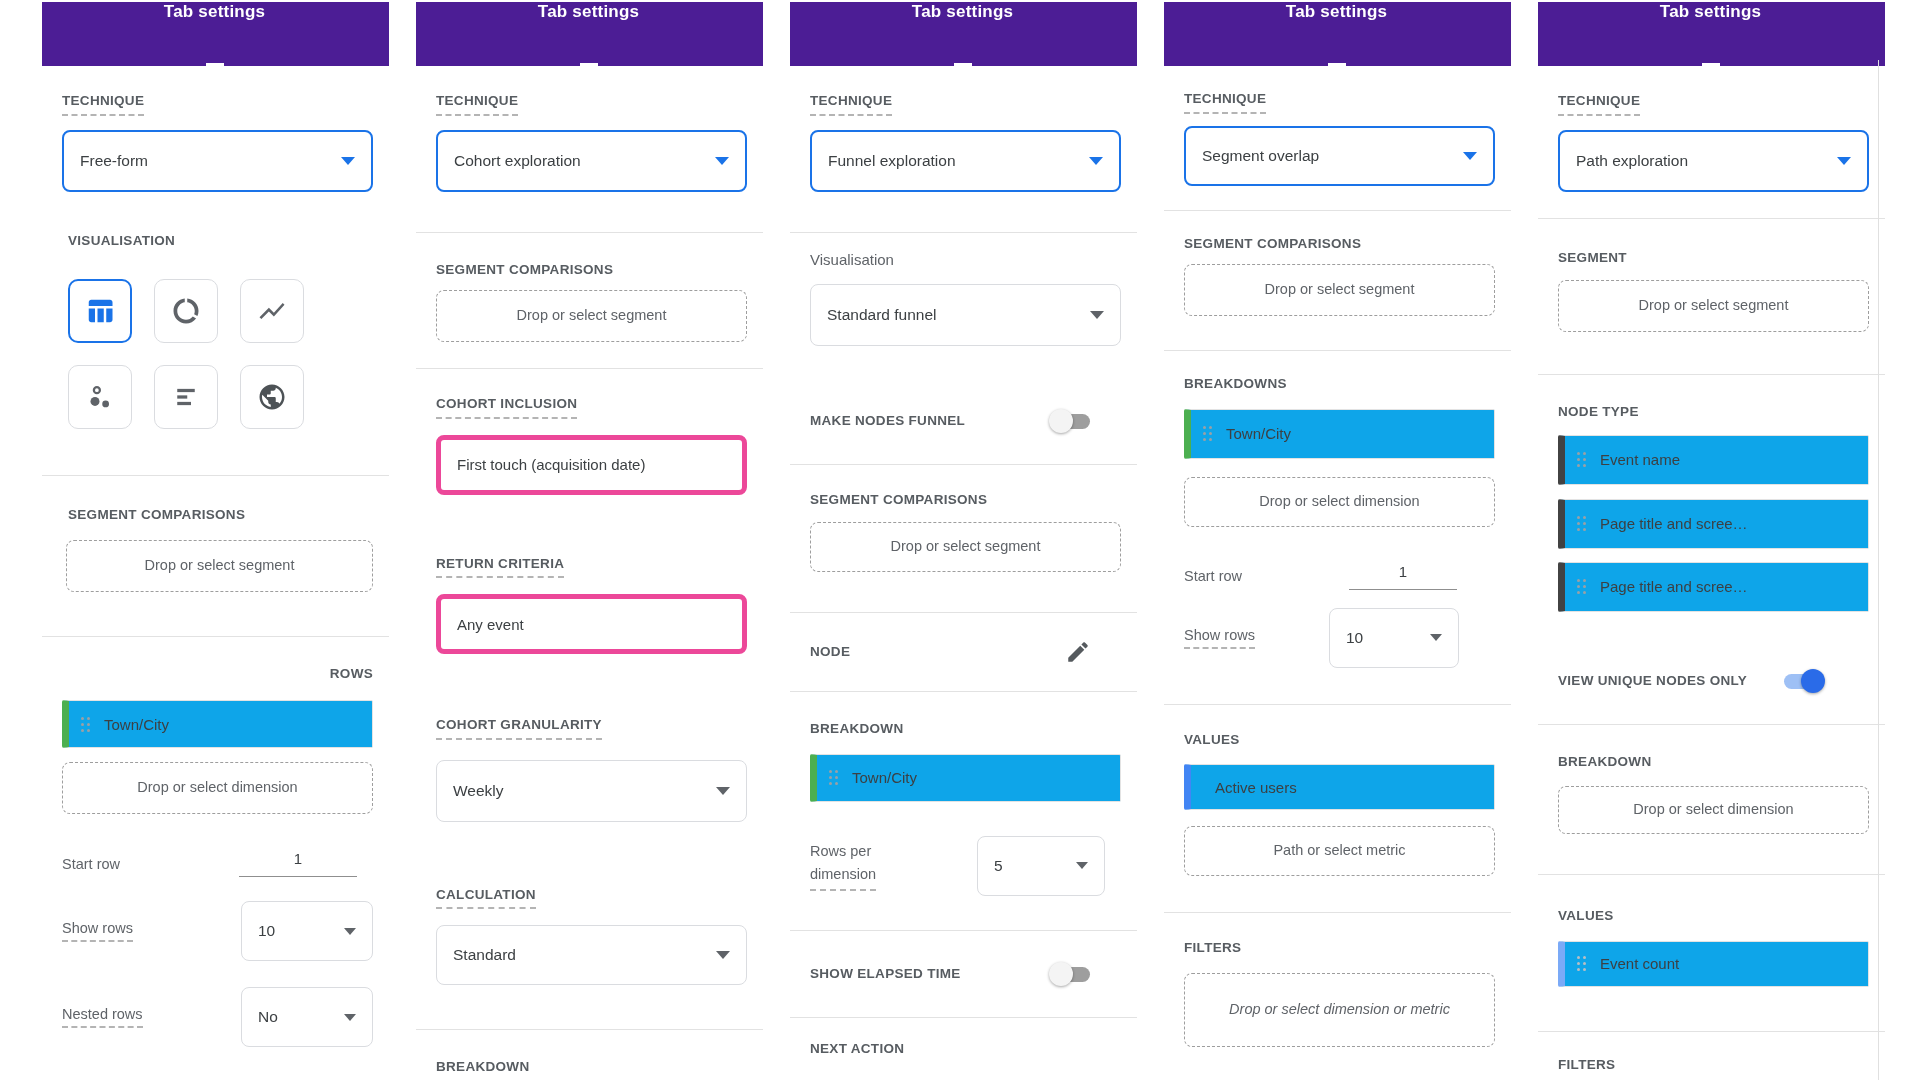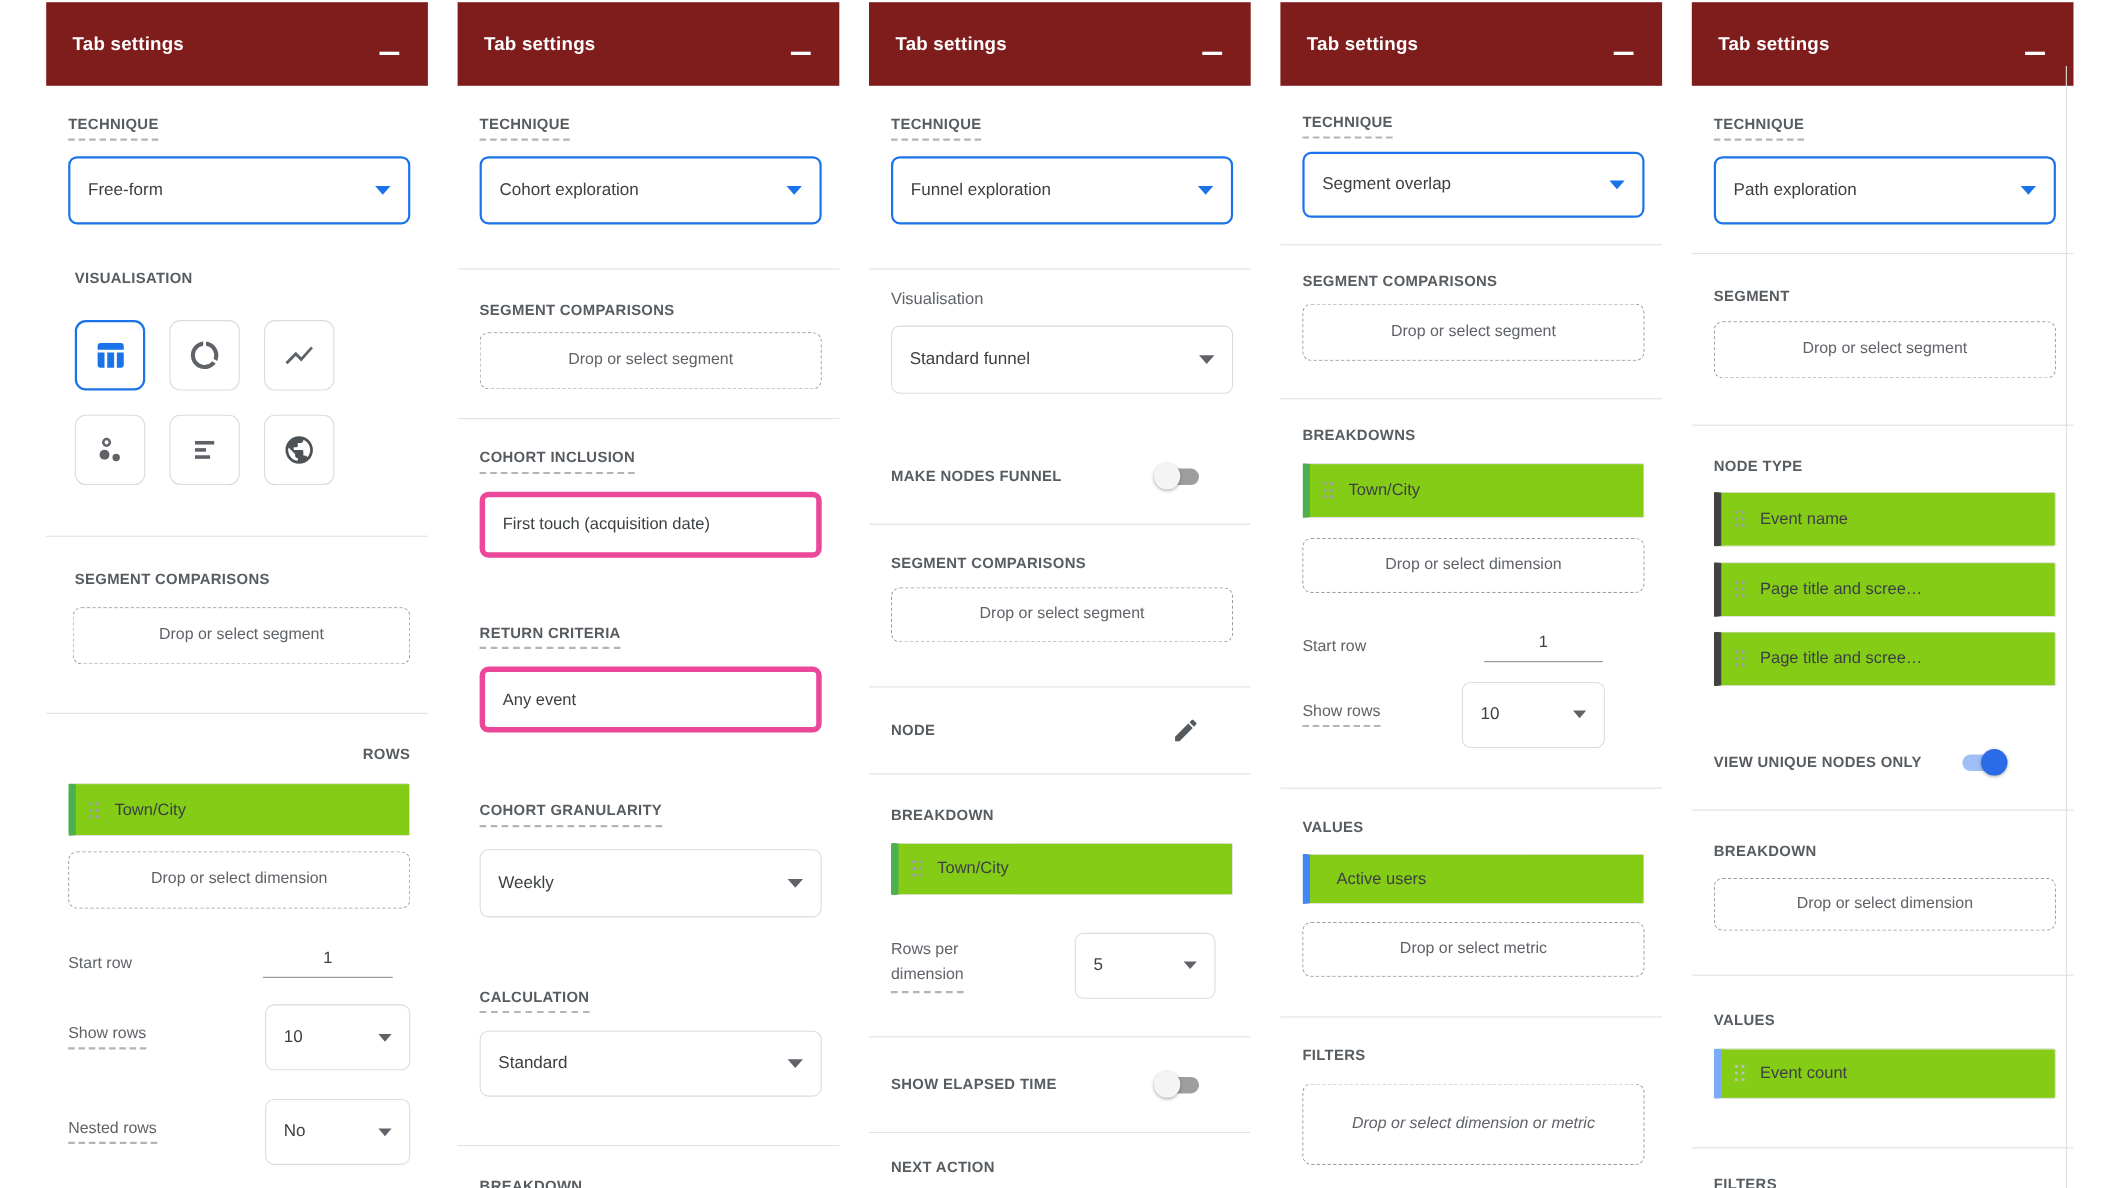--- a/index.html
+++ b/index.html
@@ -1,40 +1,40 @@
 <!DOCTYPE html>
 <html><head>
 <meta charset="utf-8">
 <style>
   html,body{margin:0;padding:0;background:#fff;}
   body{width:1920px;height:1080px;overflow:hidden;position:relative;
        font-family:"Liberation Sans",sans-serif;-webkit-font-smoothing:antialiased;}
   .panels{display:flex;gap:27px;padding:2px 0 0 42px;align-items:flex-start;}
   .panel{width:347px;flex:0 0 auto;}
-  .panel-header{height:76px;background:#7f1d1d;display:flex;align-items:center;
-                justify-content:space-between;padding:0 26px 0 24px;box-sizing:border-box;}
+  .panel-header{height:64px;background:#4c1d95;display:flex;align-items:center;
+                justify-content:space-between;padding:0 26px 0 24px;box-sizing:border-box;flex-direction:column;}
   .panel-title{color:#fff;font-size:17px;font-weight:700;letter-spacing:.2px;}
   .min-btn{width:18px;height:3px;background:#fff;margin-top:16px;cursor:pointer;}
   .panel-body{padding:0 16px 0 20px;}
   .caps{font-size:13.5px;font-weight:700;color:#575c61;letter-spacing:.3px;line-height:1.3;}
   .hint{border-bottom:2px dashed #b4b4b4;padding-bottom:4px;display:inline-block;}
   .sublabel{font-size:14.5px;color:#5f6368;}
   .select{border:1px solid #dadce0;border-radius:8px;background:#fff;display:flex;
           align-items:center;justify-content:space-between;padding:0 16px 0 16px;
           font-size:15.5px;color:#3c4043;box-sizing:border-box;cursor:pointer;}
   .select.blue{border:2px solid #1a73e8;}
   .caret{width:0;height:0;border-left:7px solid transparent;border-right:7px solid transparent;
          border-top:8px solid #5f6368;flex:0 0 auto;}
   .caret.blue{border-top-color:#1a73e8;}
   .plainbox{border:5px solid #ec4899;border-radius:8px;display:flex;align-items:center;
             padding:0 16px;font-size:15px;color:#3c4043;box-sizing:border-box;}
   .dashed-box{border:1.5px dashed #9e9e9e;border-radius:8px;display:flex;align-items:center;
               justify-content:center;text-align:center;font-size:14.5px;color:#5f6368;
               padding:4px 14px;box-sizing:border-box;line-height:1.5;cursor:pointer;}
-  .chip{display:flex;align-items:center;gap:13px;background:#84cc16;border:1px solid #e3e3e3;
+  .chip{display:flex;align-items:center;gap:13px;background:#0ea5e9;border:1px solid #e3e3e3;
         border-left:7px solid #4caf50;height:48px;padding-left:11px;font-size:15px;
         color:#3c4043;border-radius:2px;box-sizing:border-box;cursor:grab;}
   .chip.dark{border-left-color:#424242;}
   .chip.blue{border-left-color:#4285f4;}
   .chip.lblue{border-left-color:#7baaf7;}
   .divider{height:1px;background:#e2e2e2;margin-left:-20px;margin-right:-16px;}
   .viz-grid{display:grid;grid-template-columns:repeat(3,64px);gap:22px;margin-left:6px;}
   .viz-btn{width:64px;height:64px;border:1px solid #dadce0;border-radius:10px;display:flex;
            align-items:center;justify-content:center;box-sizing:border-box;cursor:pointer;background:#fff;}
   .viz-btn.selected{border:2px solid #1a73e8;}
@@ -339,21 +339,21 @@
           <span>10</span>
           <span class="caret" style="border-left-width:6px;border-right-width:6px;border-top-width:7px;"></span>
         </div>
       </div>
 
       <div class="divider" style="margin-top:36px;"></div>
       <div class="caps" style="margin-top:26px;">VALUES</div>
       <div class="chip blue" style="margin-top:16px;height:46px;padding-left:24px;">
         <span>Active users</span>
       </div>
-      <div class="dashed-box" style="margin-top:16px;height:50px;">Drop or select metric</div>
+      <div class="dashed-box" style="margin-top:16px;height:50px;">Path or select metric</div>
 
       <div class="divider" style="margin-top:36px;"></div>
       <div class="caps" style="margin-top:26px;">FILTERS</div>
       <div class="dashed-box" style="margin-top:16px;height:74px;padding:4px 40px;font-style:italic;">Drop or select dimension or metric</div>
       <div class="divider" style="margin-top:34px;"></div>
     </div>
   </div>
 
   <div class="panel">
     <div class="panel-header">

